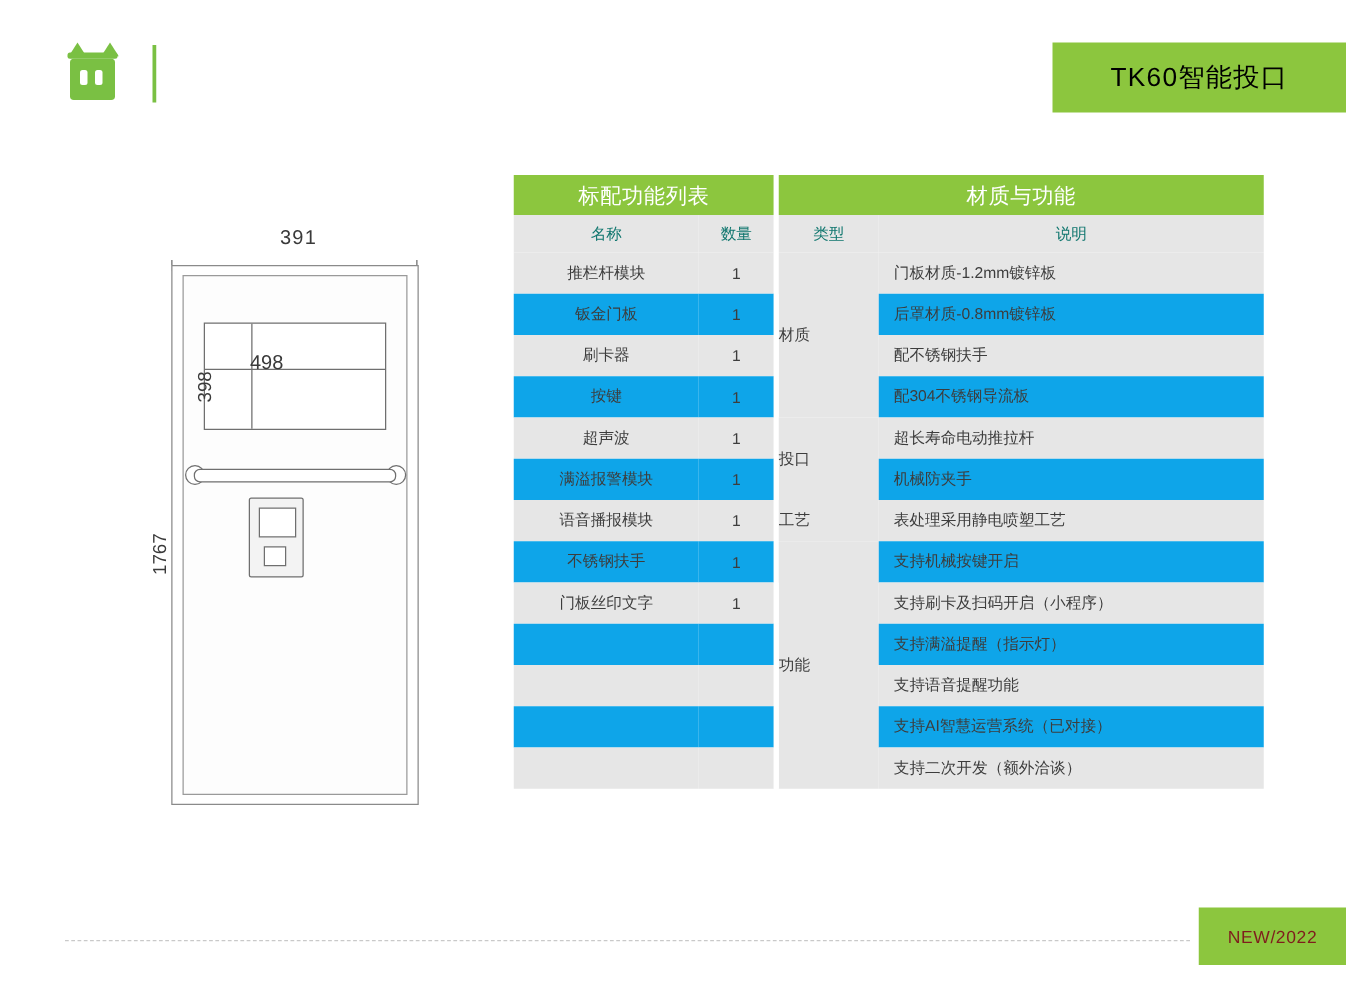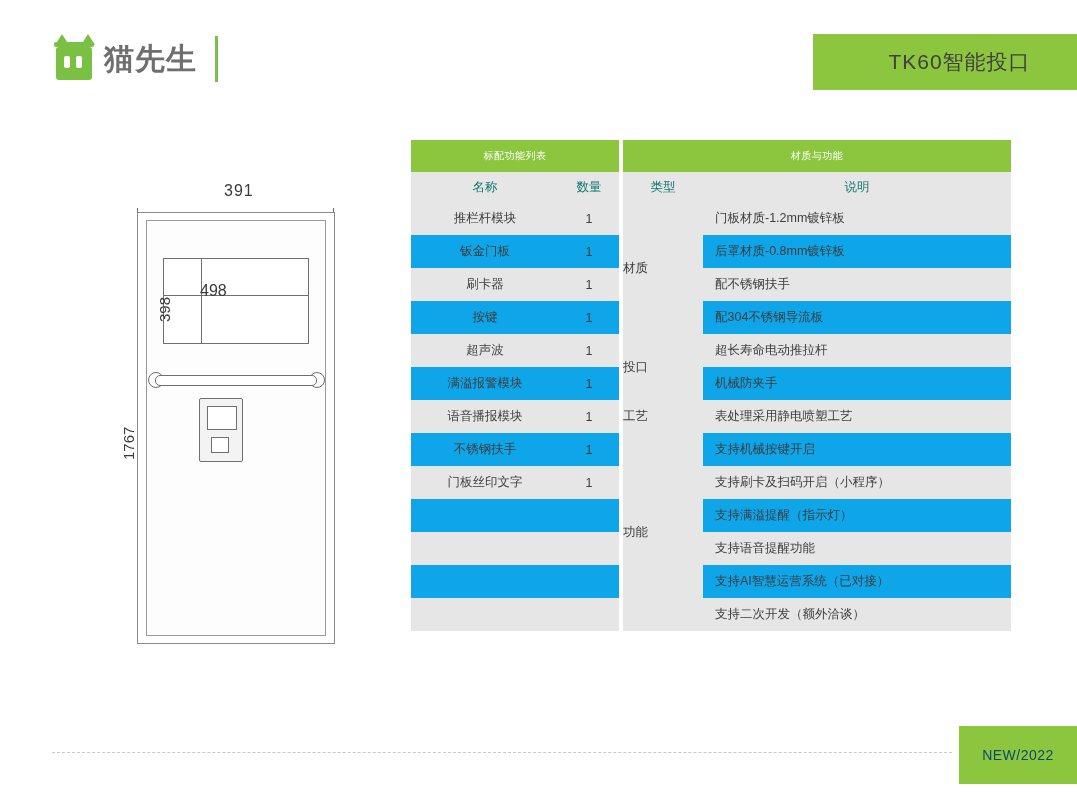--- a/index.html
+++ b/index.html
@@ -107,27 +107,26 @@
     letter-spacing: 0.4px;
     line-height: 15px;
   }
   .title-tag {
     position: absolute;
     right: 0;
     top: 34px;
     width: 235px;
     height: 56px;
     background: #8cc63e;
-    color: #404040;
+    color: #000000;
     font-size: 21px;
     letter-spacing: 1px;
     display: flex;
     align-items: center;
     justify-content: center;
-    padding-left: 29px;
   }
 
   
   .drawing {
     position: absolute;
     left: 90px;
     top: 170px;
     width: 300px;
     height: 500px;
   }
@@ -290,21 +289,21 @@
   }
   table.spec td, table.spec th {
     padding: 0;
     margin: 0;
     font-weight: normal;
   }
   .band-head td {
     background: #8cc63e;
     color: #ffffff;
     height: 32px;
-    font-size: 10px;
+    font-size: 17px;
     text-align: center;
     letter-spacing: 0.5px;
   }
   .band-head td.sep {
     width: 4px;
     background: #ffffff;
   }
   .sub-head td {
     background: #e6e6e6;
     color: #0f766e;
@@ -332,23 +331,23 @@
     left: 52px;
     top: 752px;
     width: 900px;
     border-top: 1px dashed #c9c9c9;
   }
   .footer-tag {
     position: absolute;
     right: 0;
     top: 726px;
     width: 118px;
-    height: 58px;
+    height: 46px;
     background: #8cc63e;
-    color: #0c4a6e;
+    color: #7f1d1d;
     font-size: 14px;
     letter-spacing: 0.5px;
     display: flex;
     align-items: center;
     justify-content: center;
   }
 </style>
 </head>
 <body>
 
@@ -357,21 +356,20 @@
   <div class="header">
     <div class="logo-block">
       <div class="logo-mark">
         <div class="ear-l"></div>
         <div class="ear-r"></div>
         <div class="lid"></div>
         <div class="bin"></div>
         <div class="eye-l"></div>
         <div class="eye-r"></div>
       </div>
-      <div class="logo-text">猫先生</div>
       <div class="logo-divider"></div>
       <div class="slogan">
       </div>
     </div>
     <div class="title-tag">TK60智能投口</div>
   </div>
 
   <div class="drawing">
     <div class="dim-top-label">391</div>
     <div class="dim-top-line"></div>

